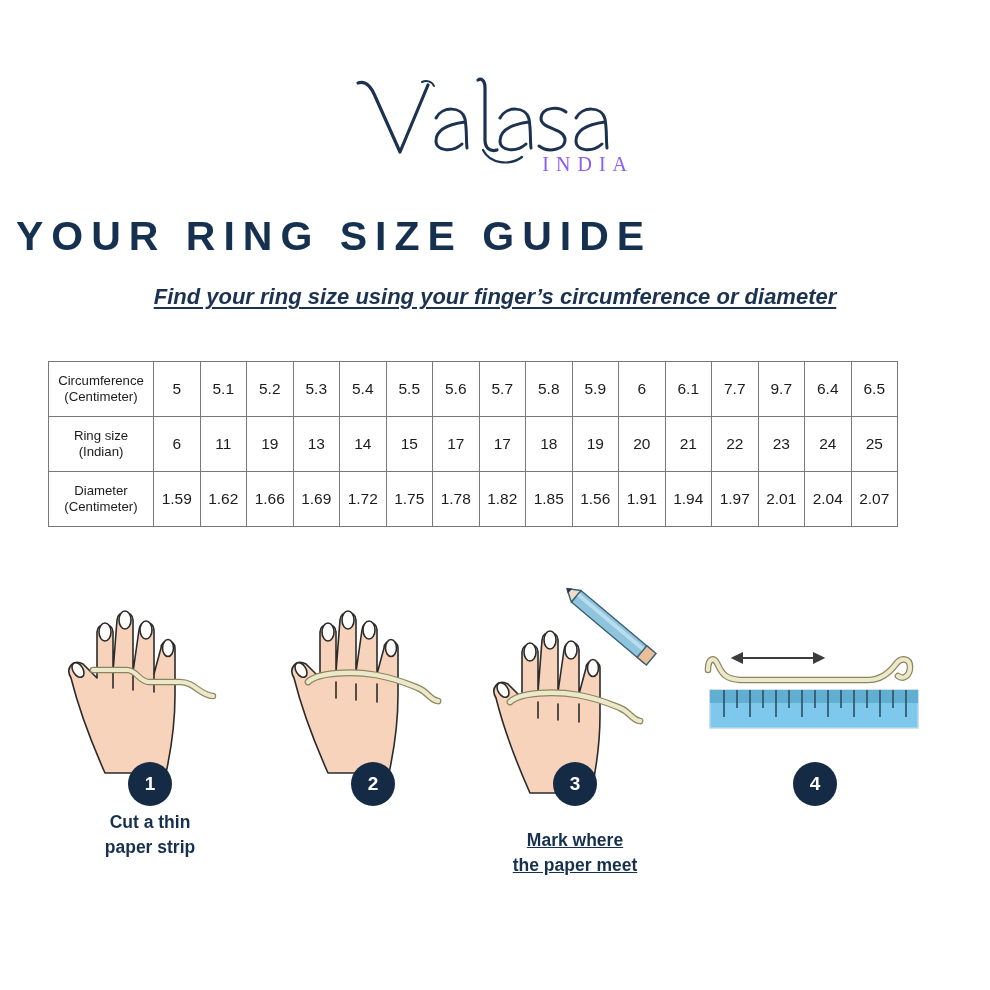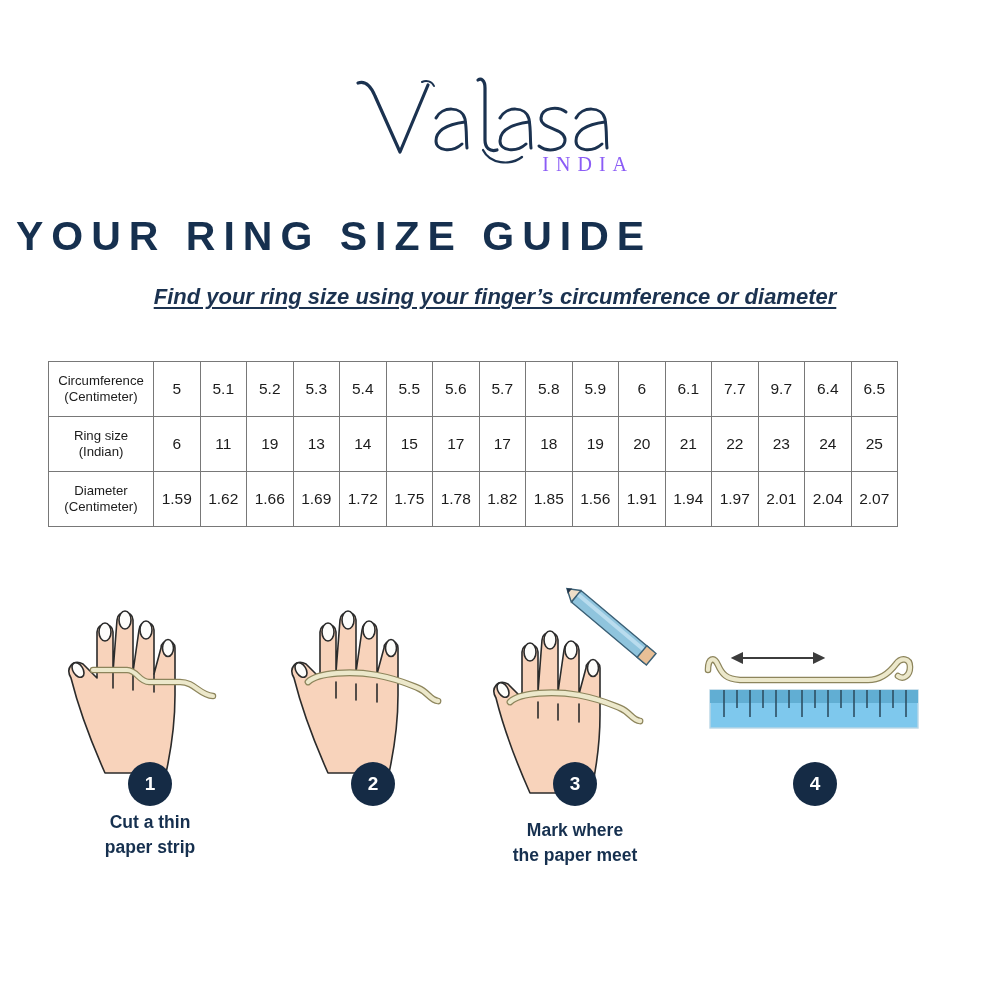--- a/index.html
+++ b/index.html
@@ -128,21 +128,21 @@
   #step2 { left: 258px; top: 0; }
   #step3 { left: 460px; top: 0; }
   #step4 { left: 700px; top: 0; }
 
   #step1 .badge { left: 93px; top: 202px; }
   #step2 .badge { left: 93px; top: 202px; }
   #step3 .badge { left: 93px; top: 202px; }
   #step4 .badge { left: 93px; top: 202px; }
 
   #step1 .caption, #step2 .caption { }
-  #step3 .caption { margin-top: 18px; }
+  #step3 .caption { margin-top: 28px; text-decoration: underline; }
   #step4 .caption { margin-top: 18px; }
   #step4 { width: 230px; }
   #step4 .caption { width: 230px; }
 </style>
 </head>
 <body>
 
 <div class="page">
 
   <div class="logo-wrap">

